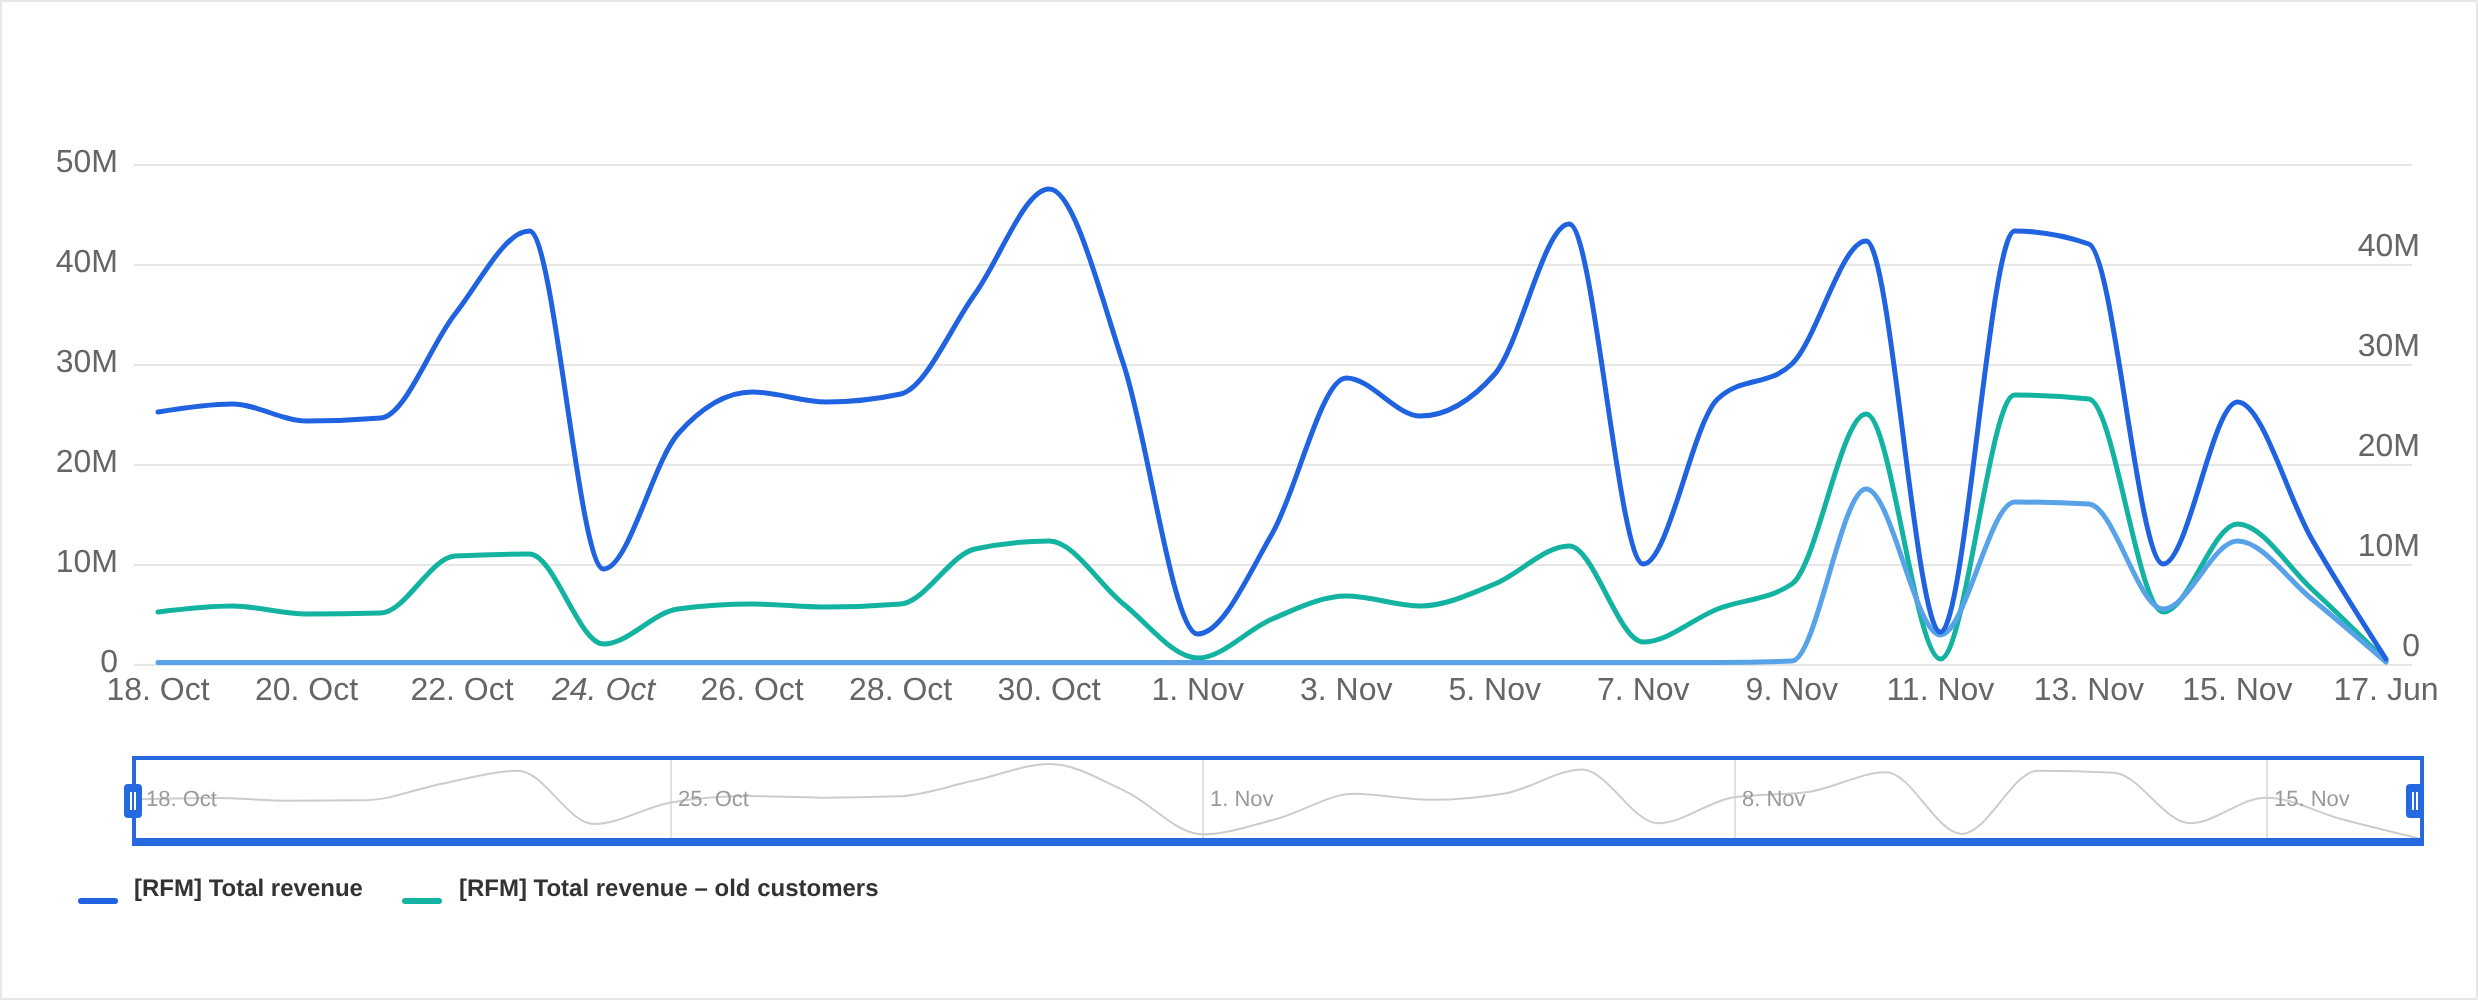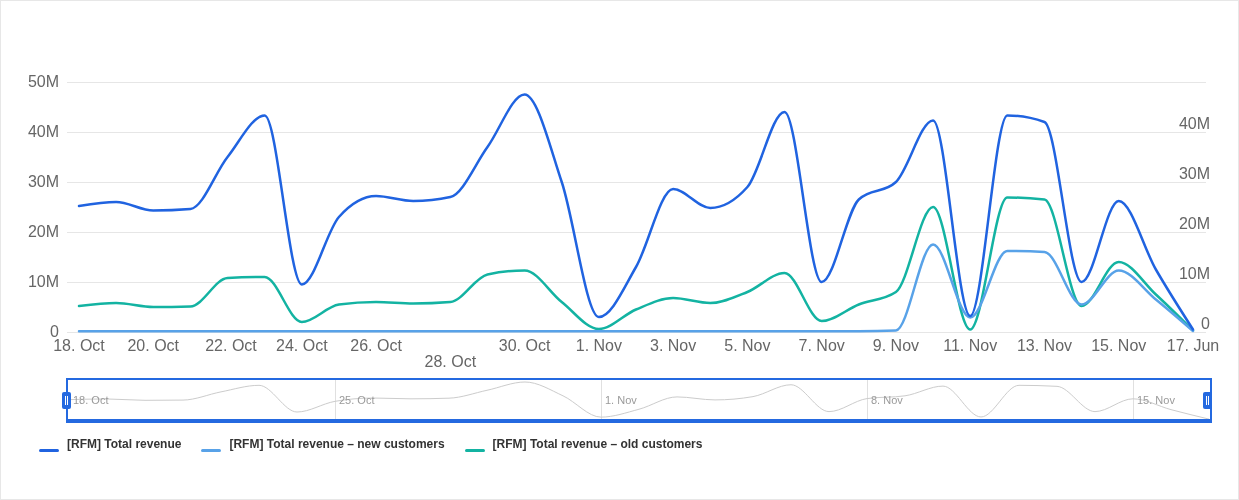--- a/index.html
+++ b/index.html
@@ -53,23 +53,23 @@
       <div class="axis-label yr" style="left: 1161px; top: 316px;">0</div>
       <div class="axis-label yr" style="left: 1161px; top: 266px;">10M</div>
       <div class="axis-label yr" style="left: 1161px; top: 216px;">20M</div>
       <div class="axis-label yr" style="left: 1161px; top: 166px;">30M</div>
       <div class="axis-label yr" style="left: 1161px; top: 116px;">40M</div>
     </div>
   <div id="xlabels">
       <div class="axis-label xl" style="left: 50px; top: 338px;">18. Oct</div>
       <div class="axis-label xl" style="left: 124.267px; top: 338px;">20. Oct</div>
       <div class="axis-label xl" style="left: 202px; top: 338px;">22. Oct</div>
-      <div class="axis-label xl" style="left: 272.8px; top: 338px;">24. Oct</div>
+      <div class="axis-label xl" style="left: 272.8px; top: 338px; font-style: italic;">24. Oct</div>
       <div class="axis-label xl" style="left: 347.067px; top: 338px;">26. Oct</div>
-      <div class="axis-label xl" style="left: 421.333px; top: 354px;">28. Oct</div>
+      <div class="axis-label xl" style="left: 421.333px; top: 338px;">28. Oct</div>
       <div class="axis-label xl" style="left: 495.6px; top: 338px;">30. Oct</div>
       <div class="axis-label xl" style="left: 569.867px; top: 338px;">1. Nov</div>
       <div class="axis-label xl" style="left: 644.133px; top: 338px;">3. Nov</div>
       <div class="axis-label xl" style="left: 718.4px; top: 338px;">5. Nov</div>
       <div class="axis-label xl" style="left: 792.667px; top: 338px;">7. Nov</div>
       <div class="axis-label xl" style="left: 866.933px; top: 338px;">9. Nov</div>
       <div class="axis-label xl" style="left: 941.2px; top: 338px;">11. Nov</div>
       <div class="axis-label xl" style="left: 1015.47px; top: 338px;">13. Nov</div>
       <div class="axis-label xl" style="left: 1089.73px; top: 338px;">15. Nov</div>
       <div class="axis-label xl" style="left: 1164px; top: 338px;">17. Jun</div>
@@ -91,21 +91,17 @@
       <i></i>
       <i></i>
     </div>
 
   <div class="legend" id="legend">
       <div class="legend-item">
         <span class="legend-marker" style="background: rgb(32, 99, 224);"></span>
         <span class="legend-text">[RFM] Total revenue</span>
       </div>
       <div class="legend-item">
-        <span class="legend-marker" style="background: rgb(88, 162, 232);"></span>
-        <span class="legend-text">[RFM] Total revenue – new customers</span>
-      </div>
-      <div class="legend-item">
         <span class="legend-marker" style="background: rgb(19, 179, 162);"></span>
         <span class="legend-text">[RFM] Total revenue – old customers</span>
       </div>
     </div>
 </div>
 
 </body></html>

